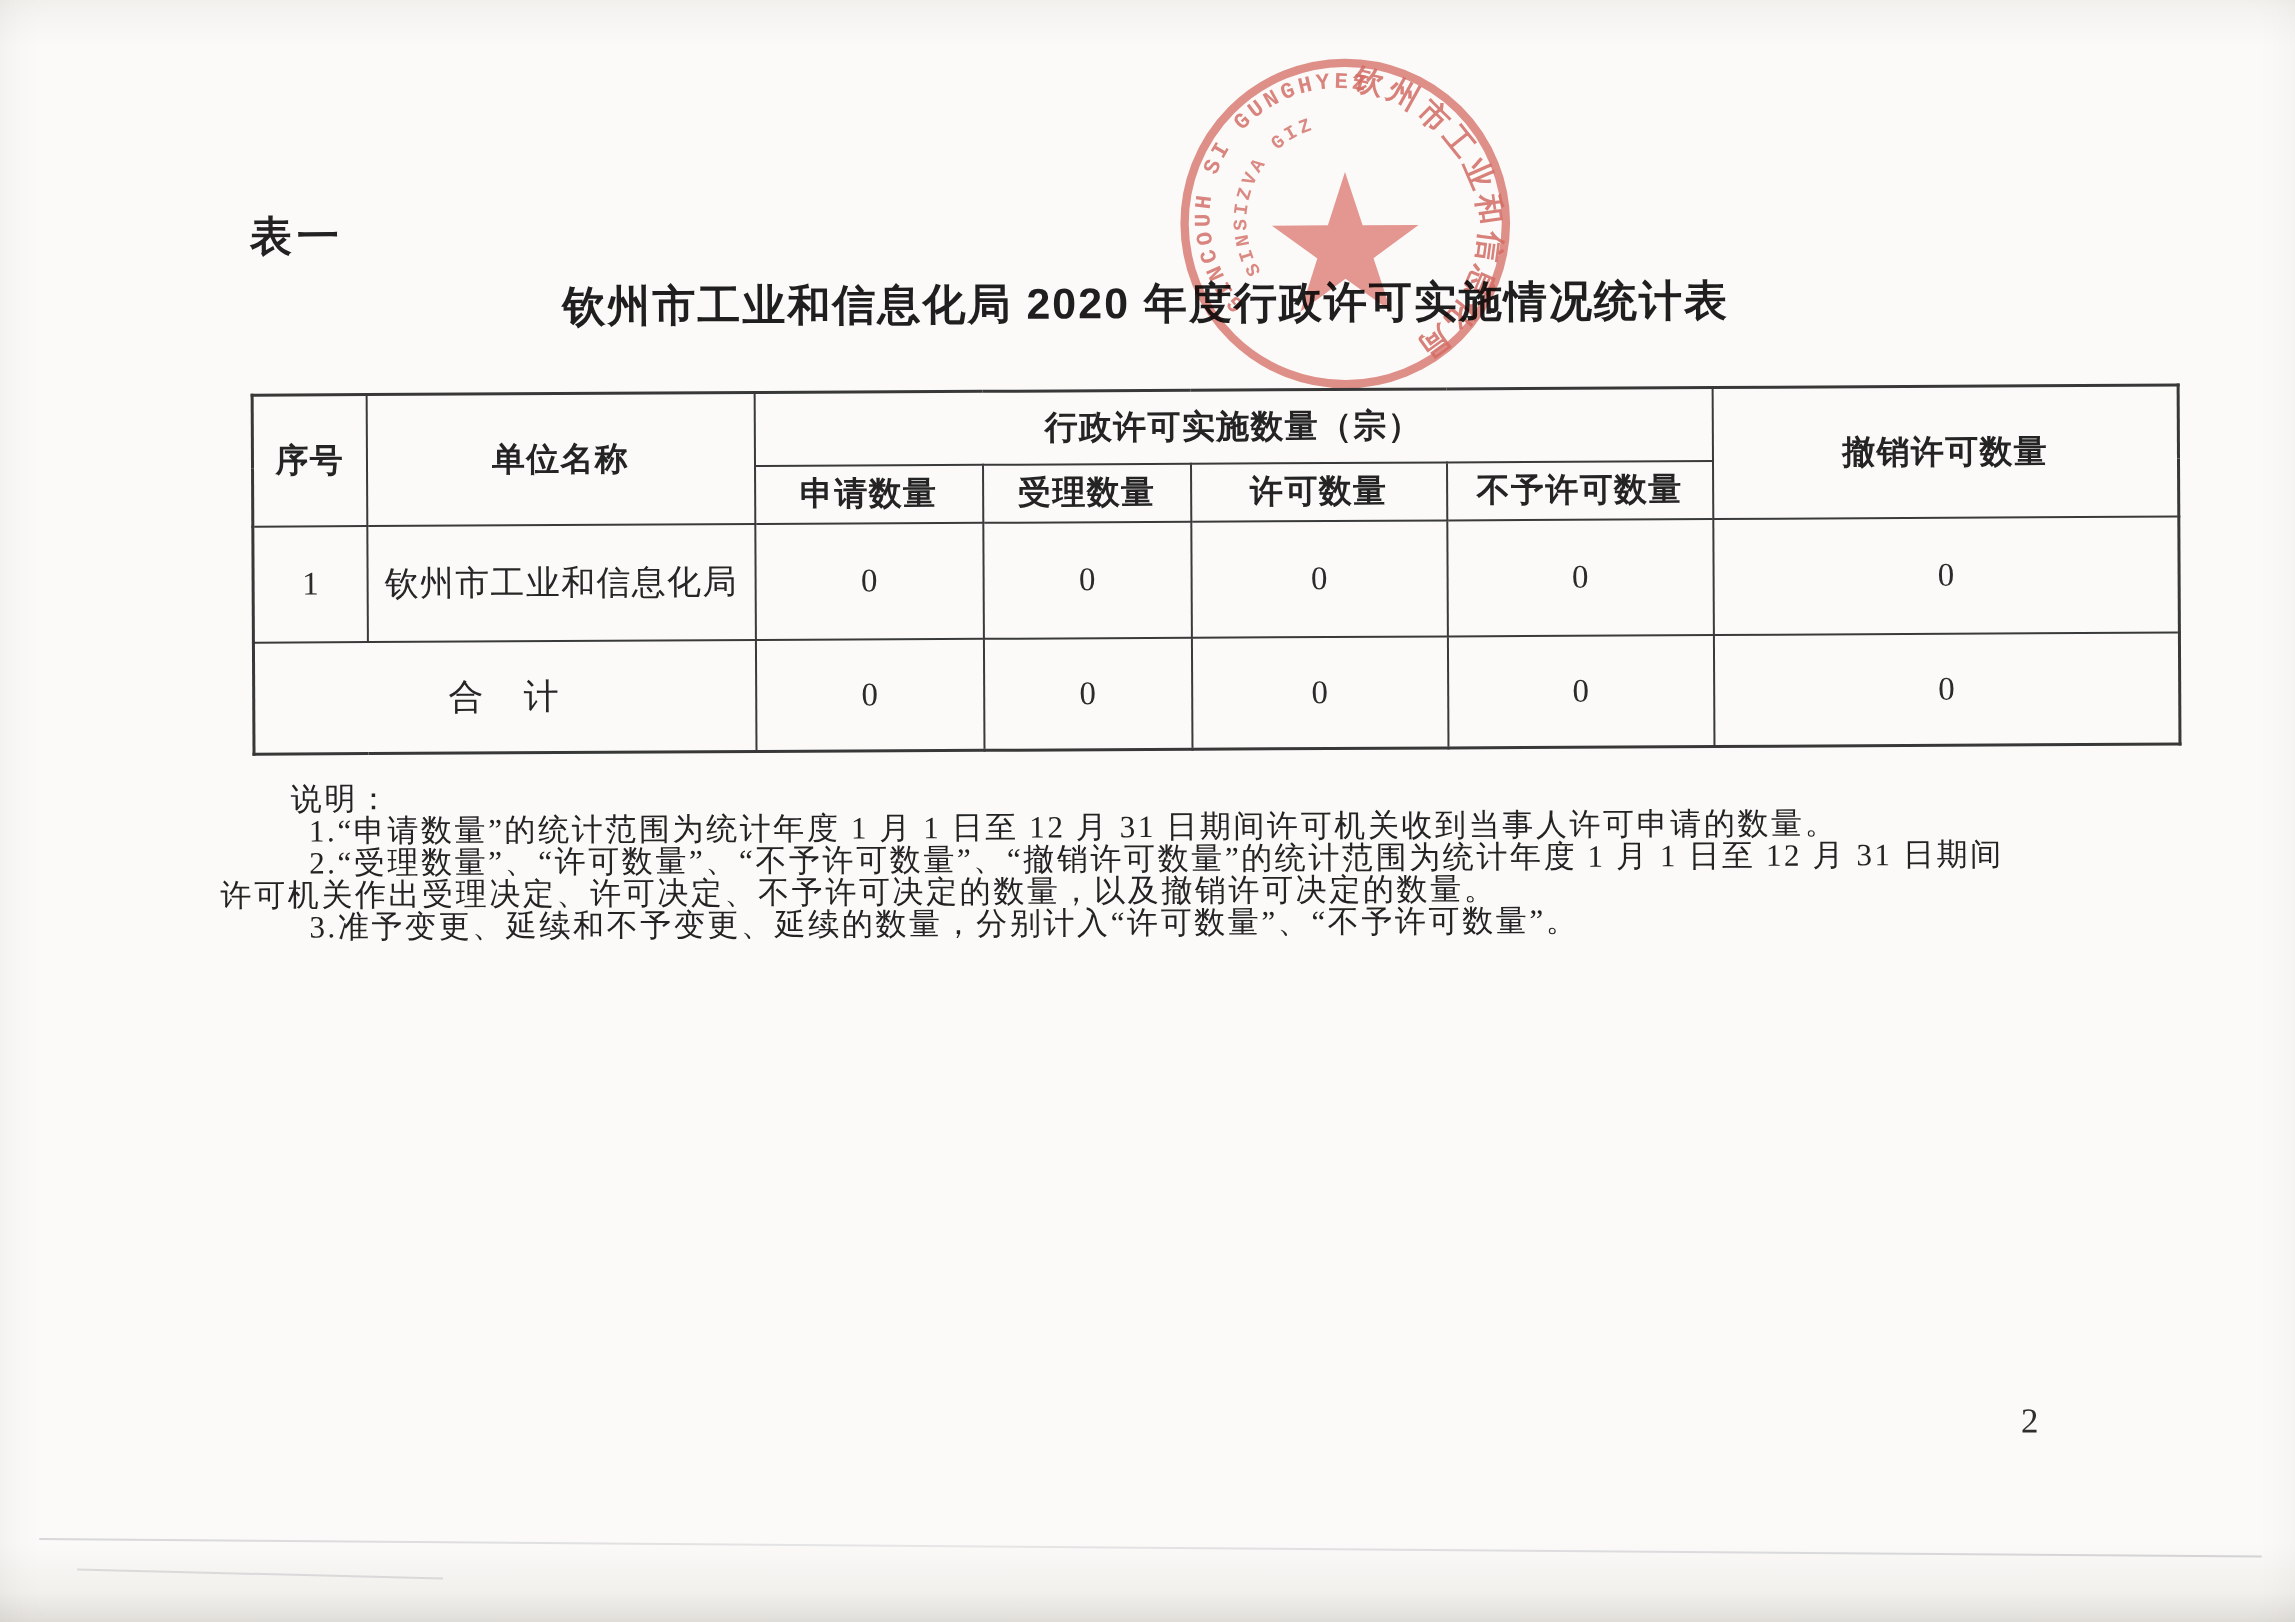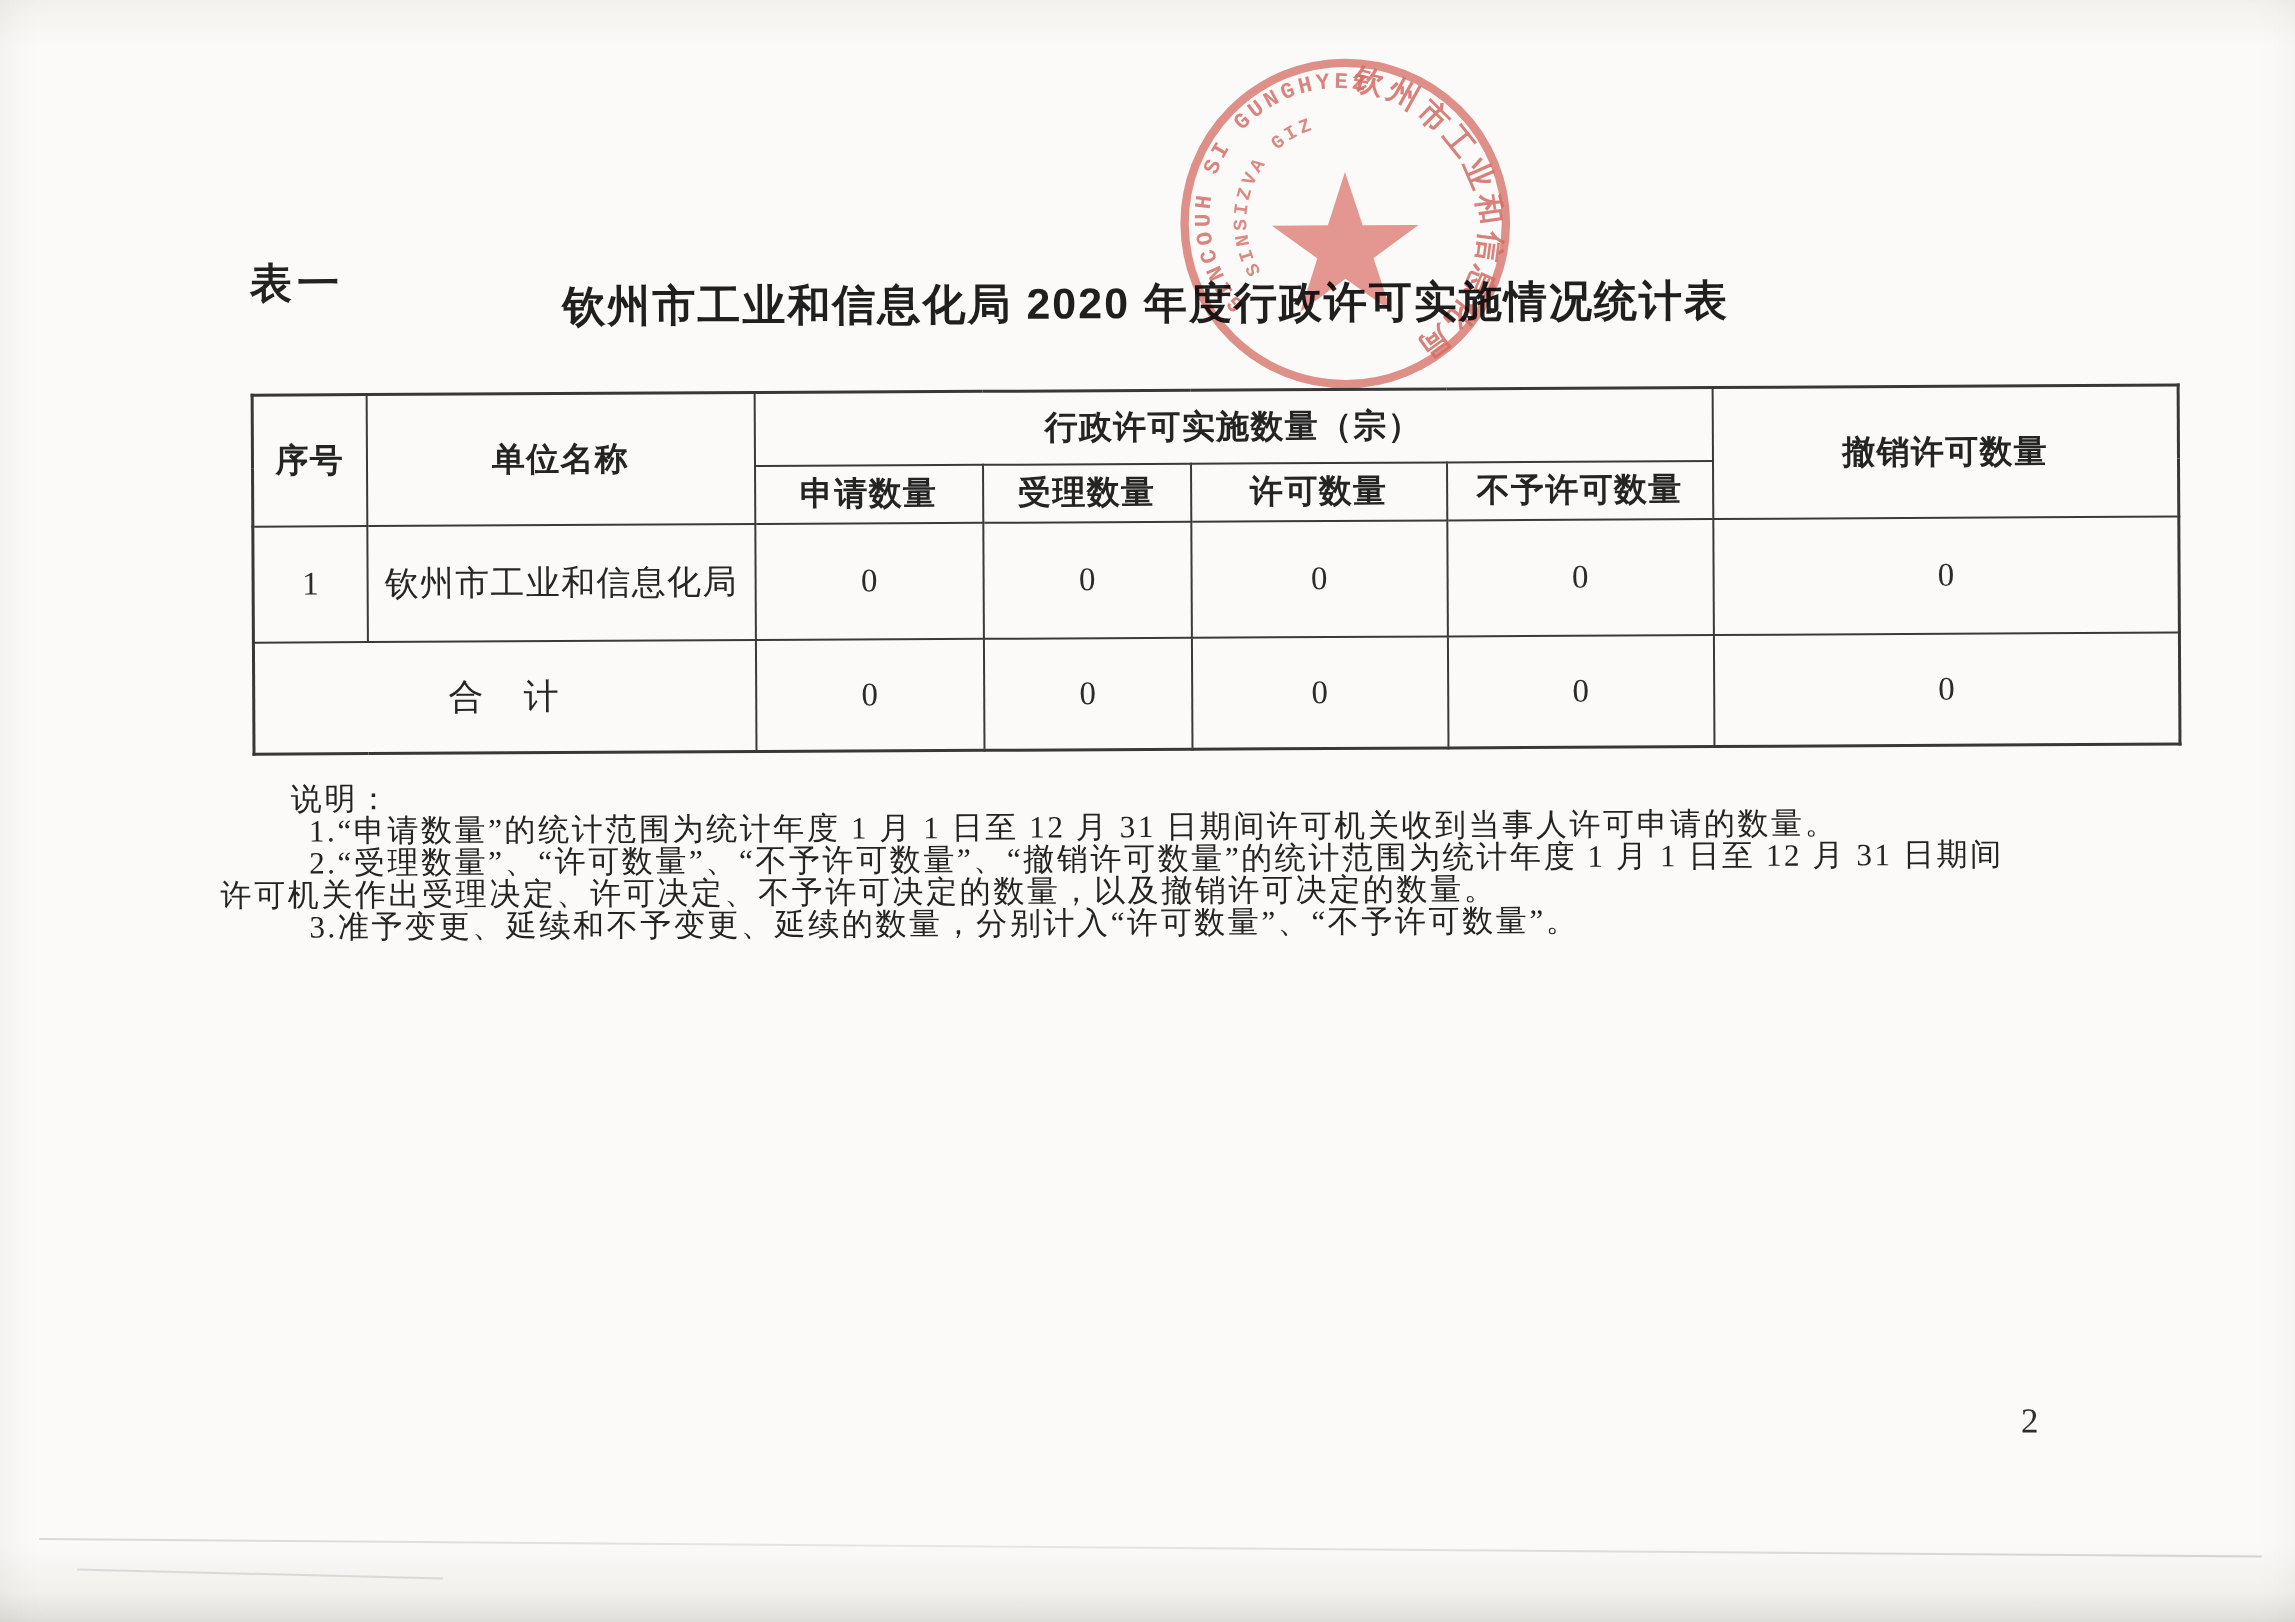--- a/index.html
+++ b/index.html
@@ -5,21 +5,21 @@
   html,body{margin:0;padding:0;background:#d7d5d1;}
   #canvas{
     position:relative;width:2295px;height:1622px;overflow:hidden;
     background:linear-gradient(180deg,#f2f1ee 0px,#fbfaf8 46px,#fbfaf8 1543px,#eceae6 1622px);
     color:#262626;
     box-shadow:inset 33px 0 52px -39px rgba(0,0,0,.08), inset -33px 0 52px -39px rgba(0,0,0,.06);
   }
   #sheet{position:absolute;inset:0;transform:rotate(-0.3deg);transform-origin:1147px 654px;}
 
   .tbl-label{position:absolute;left:252px;top:204px;font-family:"Liberation Sans",sans-serif;
-    font-weight:700;font-size:42px;letter-spacing:5.2px;color:#222;margin-top:47px;}
+    font-weight:700;font-size:42px;letter-spacing:5.2px;color:#222;}
   .doc-title{position:absolute;left:0;top:275px;width:2295px;text-align:center;
     font-family:"Liberation Sans",sans-serif;font-weight:700;font-size:43px;
     letter-spacing:2px;color:#1f1f1f;white-space:nowrap;}
 
   
   .seal{position:absolute;left:1174px;top:51px;width:347px;height:347px;
     mix-blend-mode:multiply;opacity:.93;}
   .seal .ring{fill:none;stroke:#d4655c;stroke-width:13px;opacity:.78;}
   .seal .star{fill:#d4564d;opacity:.66;}
   .seal text{fill:#cf5f57;}

